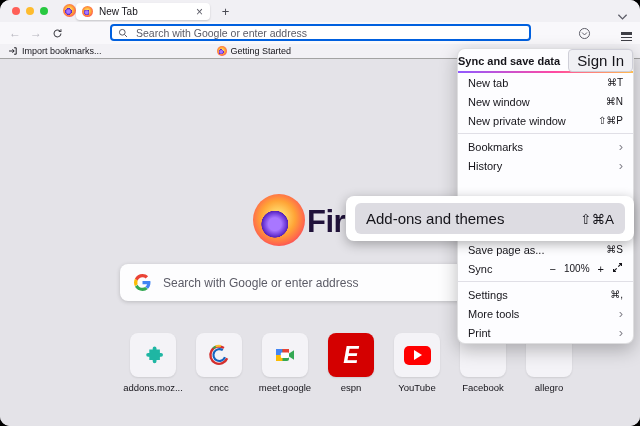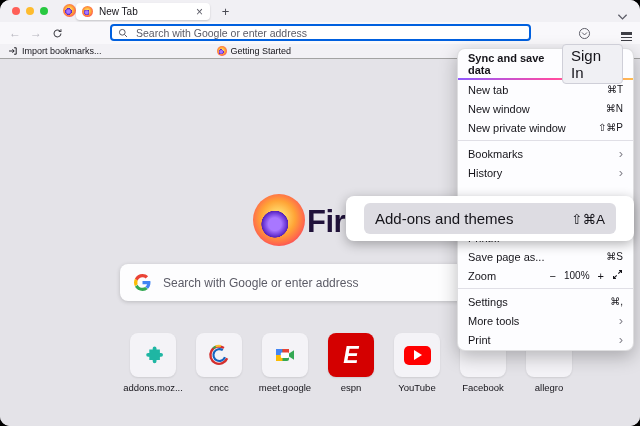--- a/index.html
+++ b/index.html
@@ -66,37 +66,37 @@
   .sc .lbl{margin-top:5px;font-size:9.5px;color:#15141a;white-space:nowrap;overflow:hidden;text-overflow:ellipsis;}
   .tile.red{background:#d40000;}
   .tile .espn-e{color:#fff;font-weight:800;font-style:italic;font-size:23px;}
   .yt-body{width:27px;height:19px;background:#f00;border-radius:5px;display:flex;align-items:center;justify-content:center;}
   .yt-body div{width:0;height:0;border-left:8px solid #fff;border-top:5px solid transparent;border-bottom:5px solid transparent;margin-left:2px;}
 
   
   .menu{position:absolute;right:6px;top:48px;width:177px;background:#fdfdff;border-radius:8px;
       border:1px solid rgba(0,0,0,.12);box-shadow:0 6px 18px rgba(0,0,0,.25);z-index:10;
       padding:1px 0;box-sizing:border-box;font-size:11px;color:#15141a;}
-  .m-head{height:28px;display:flex;align-items:center;justify-content:space-between;padding:0 10px;}
+  .m-head{height:21px;display:flex;align-items:center;justify-content:space-between;padding:0 0;}
   .m-head .m-title{font-weight:700;font-size:11px;}
   .signin{font-size:15px;color:#15141a;background:#f0f0f4;border:1px solid #cfcfd8;border-radius:4px;
       padding:2px 8px;}
   .m-grad{height:2px;background:linear-gradient(90deg,#9059ff,#ff4aa2 55%,#ffbd4f);}
   .m-item{height:19px;display:flex;align-items:center;justify-content:space-between;padding:0 10px;}
   .m-item .keys{font-size:10px;color:#15141a;}
   .m-item .chev{font-size:13px;color:#84838c;line-height:1;}
   .m-sep{height:1px;background:#e0dfe6;margin:3px 0;}
   .m-spacer{height:46px;}
   .zoomctl{display:flex;align-items:center;gap:8px;}
   .zoomctl .zbtn{font-size:11px;color:#15141a;}
   .zoomctl .zval{font-size:10px;}
 
   
   .callout{position:absolute;left:346px;top:196px;width:288px;height:45px;background:#fff;border-radius:8px;
-      box-shadow:0 3px 12px rgba(0,0,0,.3);z-index:20;box-sizing:border-box;padding:7px 18px;}
+      box-shadow:0 3px 12px rgba(0,0,0,.3);z-index:20;box-sizing:border-box;padding:7px 9px;}
   .callout .hl{height:31px;background:#dddce2;border-radius:6px;display:flex;align-items:center;
       justify-content:space-between;padding:0 11px;}
   .callout .hl .c-label{font-size:15px;color:#15141a;}
   .callout .hl .c-keys{font-size:13.5px;color:#15141a;}
 </style>
 </head>
 <body>
 
 <div class="window">
 
@@ -285,21 +285,21 @@
     <div class="m-item">
       <span>Print...</span>
       <span class="keys">⌘P</span>
     </div>
     <div class="m-item">
       <span>Save page as...</span>
       <span class="keys">⌘S</span>
     </div>
 
     <div class="m-item">
-      <span>Zoom</span>
+      <span>Sync</span>
       <span class="zoomctl">
         <span class="zbtn">−</span>
         <span class="zval">100%</span>
         <span class="zbtn">+</span>
         <span>
           <svg width="11" height="11" viewBox="0 0 14 14" fill="none" stroke="#15141a" stroke-width="1.4">
             <path d="M9 2h3v3M5 12H2V9M11.5 2.5L8 6M2.5 11.5L6 8"></path>
             </svg>
         </span>
       </span>

